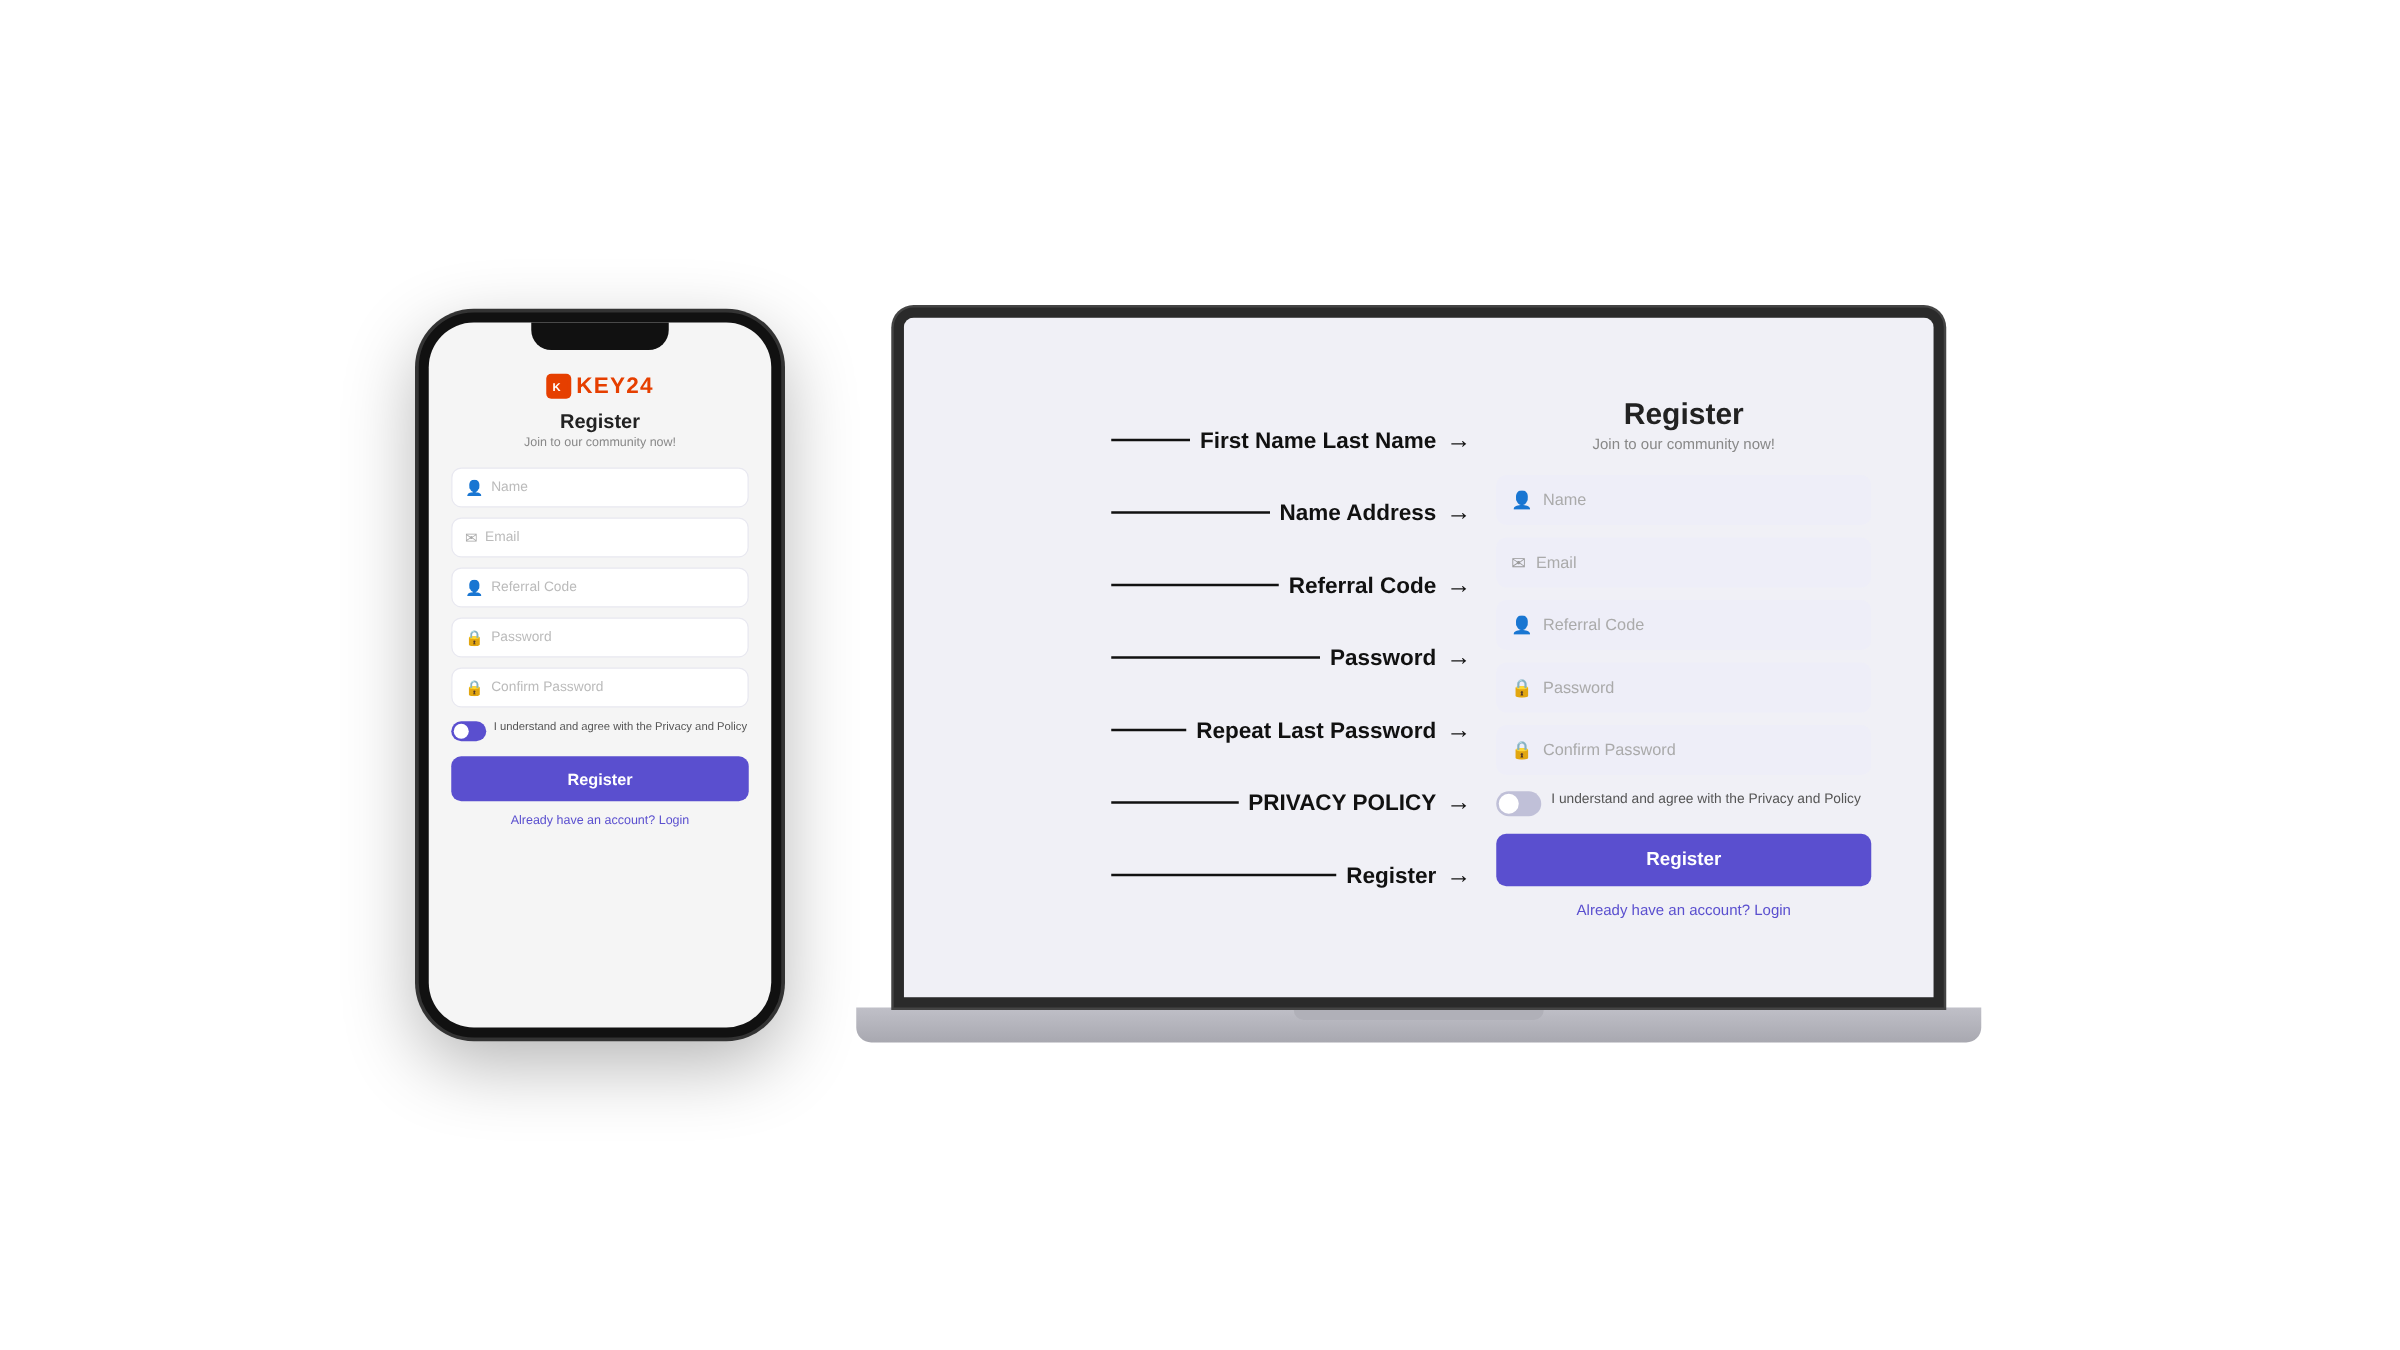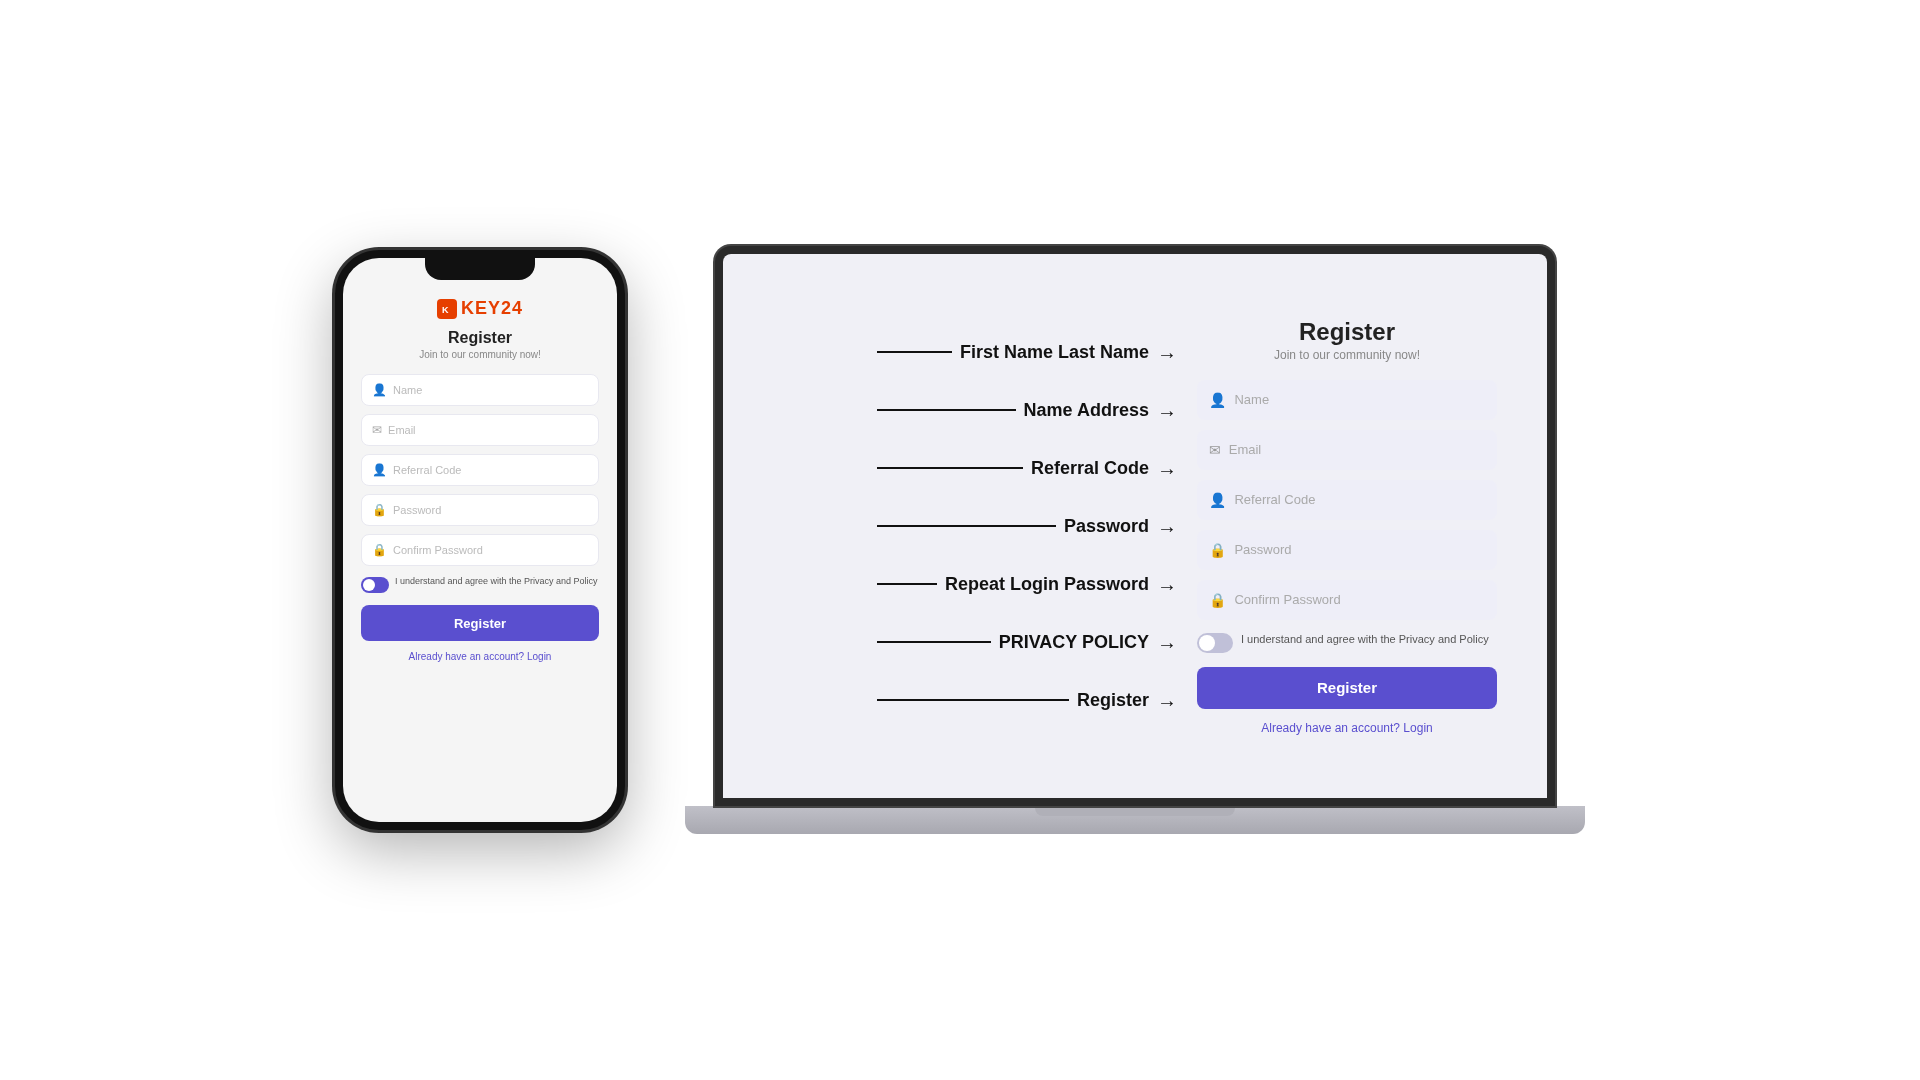--- a/index.html
+++ b/index.html
@@ -404,21 +404,21 @@
           </div>
 
           <div class="annotation-row">
             <div class="annotation-line"></div>
             <span class="annotation-text">Password</span>
             <span class="annotation-arrow">→</span>
           </div>
 
           <div class="annotation-row">
             <div class="annotation-line"></div>
-            <span class="annotation-text">Repeat Login Password</span>
+            <span class="annotation-text">Repeat Last Password</span>
             <span class="annotation-arrow">→</span>
           </div>
 
           <div class="annotation-row">
             <div class="annotation-line"></div>
             <span class="annotation-text">PRIVACY POLICY</span>
             <span class="annotation-arrow">→</span>
           </div>
 
           <div class="annotation-row">

